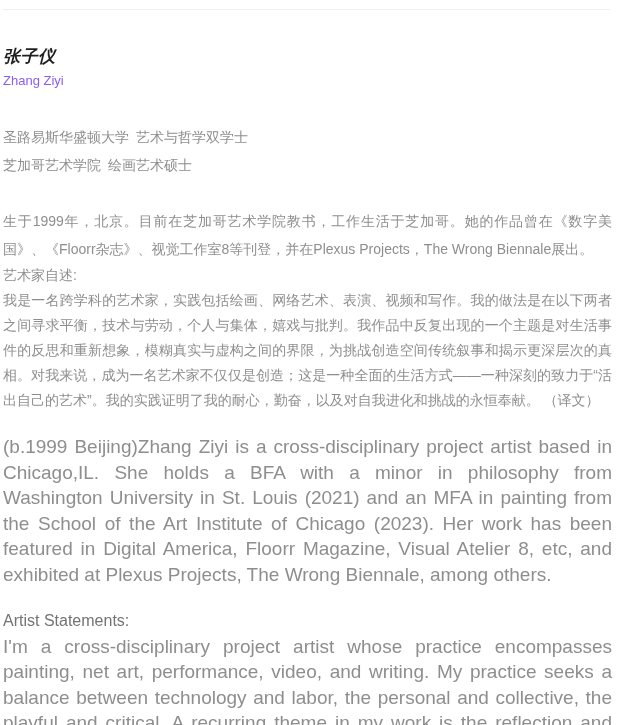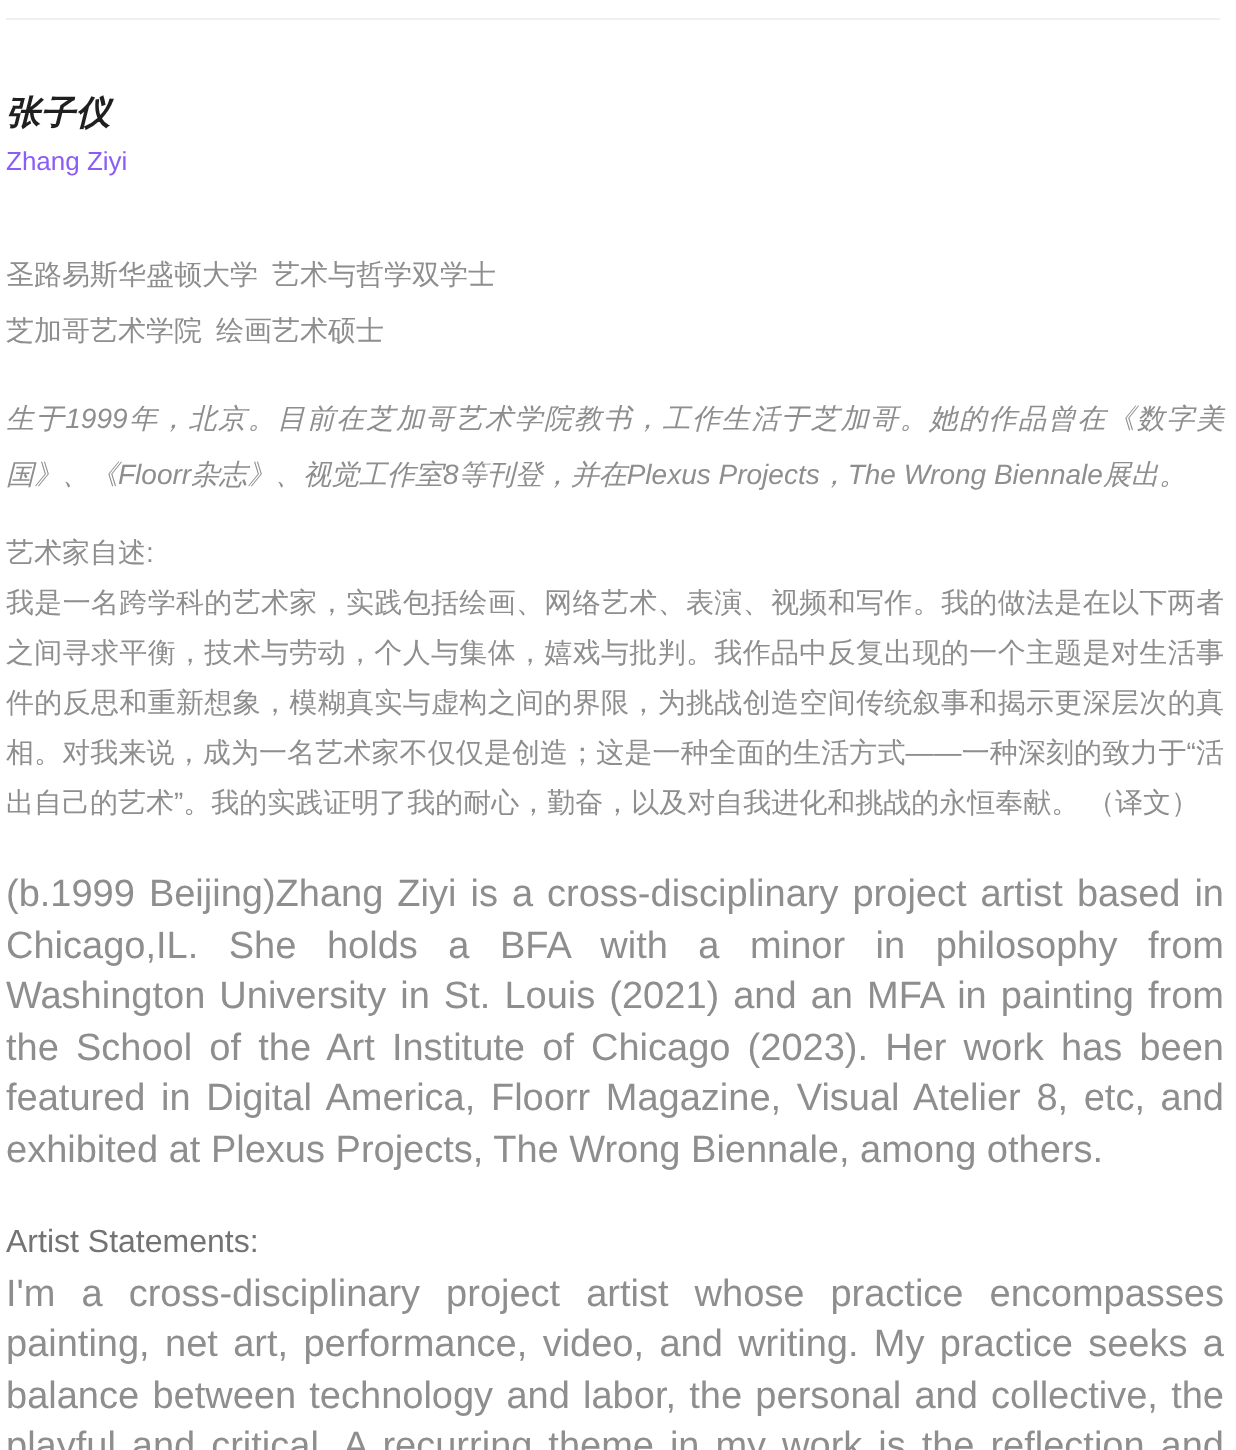--- a/index.html
+++ b/index.html
@@ -47,25 +47,23 @@
   .para {
     margin: 0;
     color: #8e8e8e;
     text-align: justify;
   }
   .zh {
     font-size: 14px;
     line-height: 28px;
   }
   .bio-zh {
-    margin-top: 16px;
-    font-style: italic;
+    margin-top: 28px;
   }
   .statement-zh {
-    margin-top: 13px;
   }
   .statement-zh .label,
   .statement-zh .para {
     font-size: 14px;
     color: #8e8e8e;
     line-height: 25px;
   }
   .bio-en {
     margin-top: 21px;
   }

